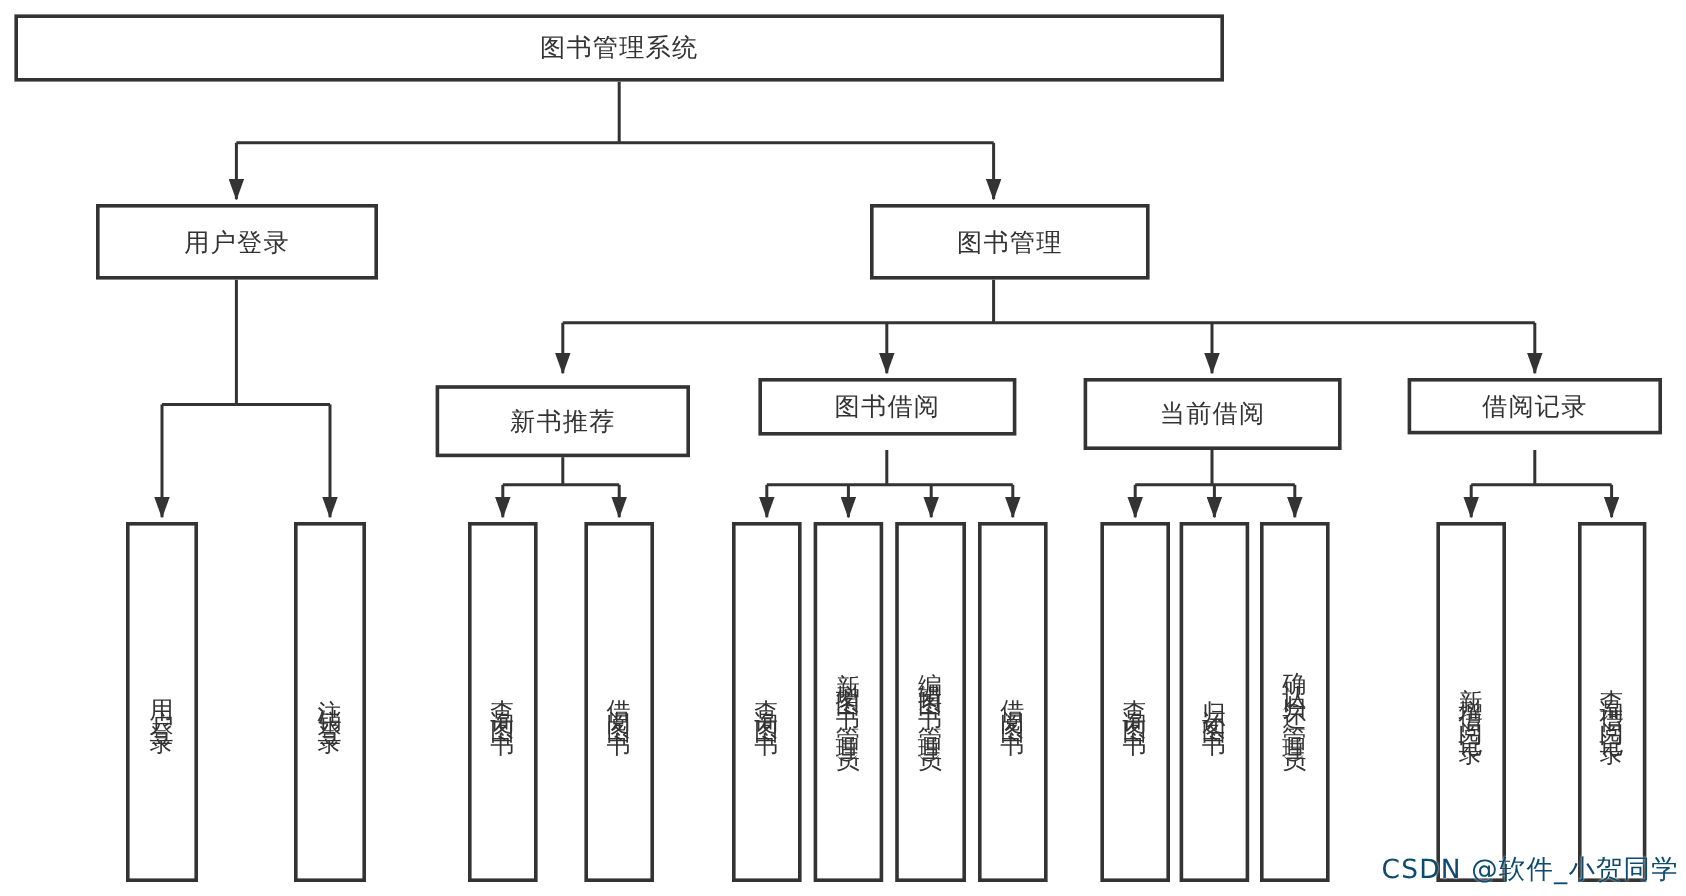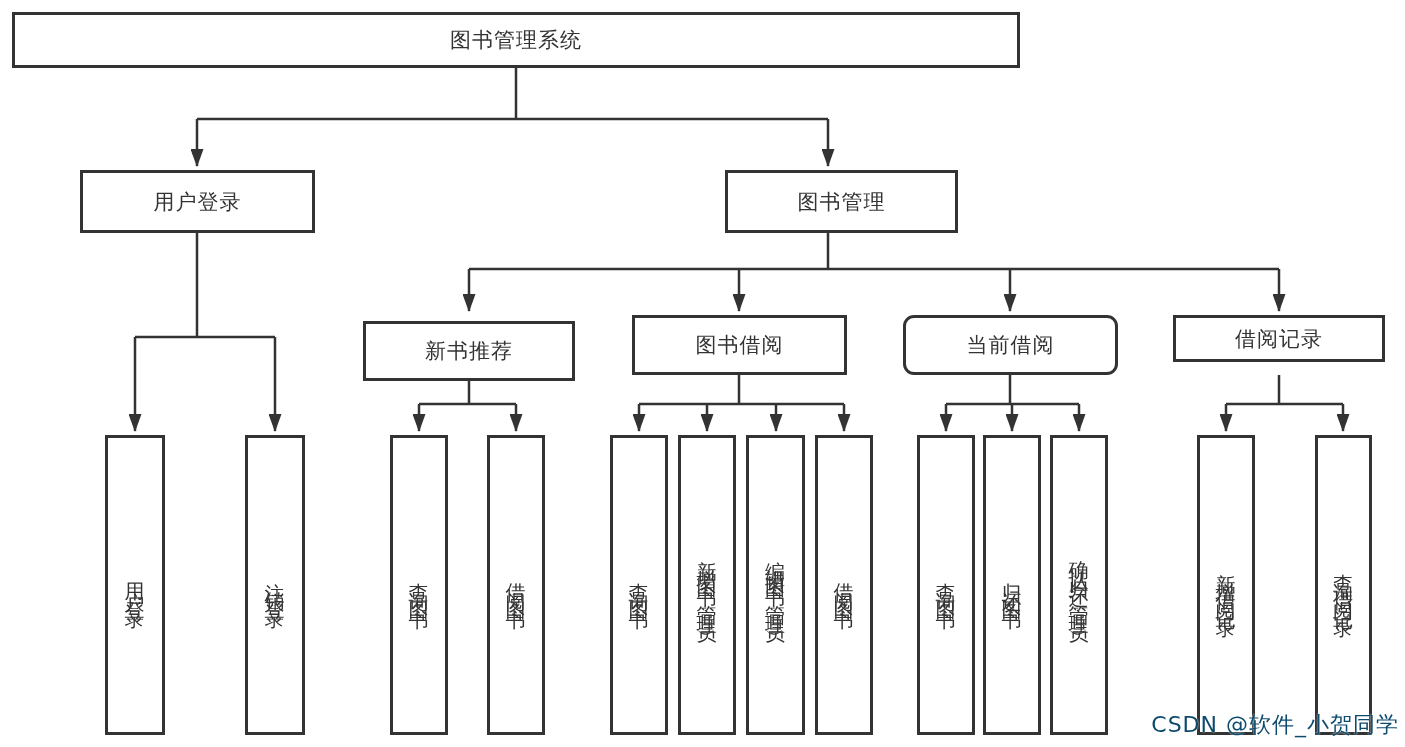--- a/index.html
+++ b/index.html
@@ -85,22 +85,22 @@
     <path class="wire" marker-end="url(#arrow)" d="M1226,404 V431"></path>
     <path class="wire" marker-end="url(#arrow)" d="M1343,404 V431"></path>
   </svg>
 
   <div class="box h" style="left:12px; top:12px; width:1008px; height:56px;">图书管理系统</div>
 
   <div class="box h" style="left:80px; top:170px; width:235px; height:63px;">用户登录</div>
   <div class="box h" style="left:712px; top:170px; width:233px; height:63px;margin-left:13px;">图书管理</div>
 
   <div class="box h" style="left:363px; top:321px; width:212px; height:60px;">新书推荐</div>
-  <div class="box h" style="left:632px; top:315px; width:215px; height:60px;">图书借阅</div>
-  <div class="box h" style="left:903px; top:315px; width:215px; height:60px;border-radius:11px;">当前借阅</div>
+  <div class="box h" style="left:632px; top:315px; width:215px; height:48px;">图书借阅</div>
+  <div class="box h" style="left:903px; top:315px; width:215px; height:60px;">当前借阅</div>
   <div class="box h" style="left:1173px; top:315px; width:212px; height:47px;">借阅记录</div>
 
   <div class="box v" style="left:105px; top:435px; width:60px; height:300px;">
     <span>用户登录</span>
     </div>
   <div class="box v" style="left:245px; top:435px; width:60px; height:300px;">
     <span>注销登录</span>
     </div>
 
   <div class="box v" style="left:390px; top:435px; width:58px; height:300px;">

